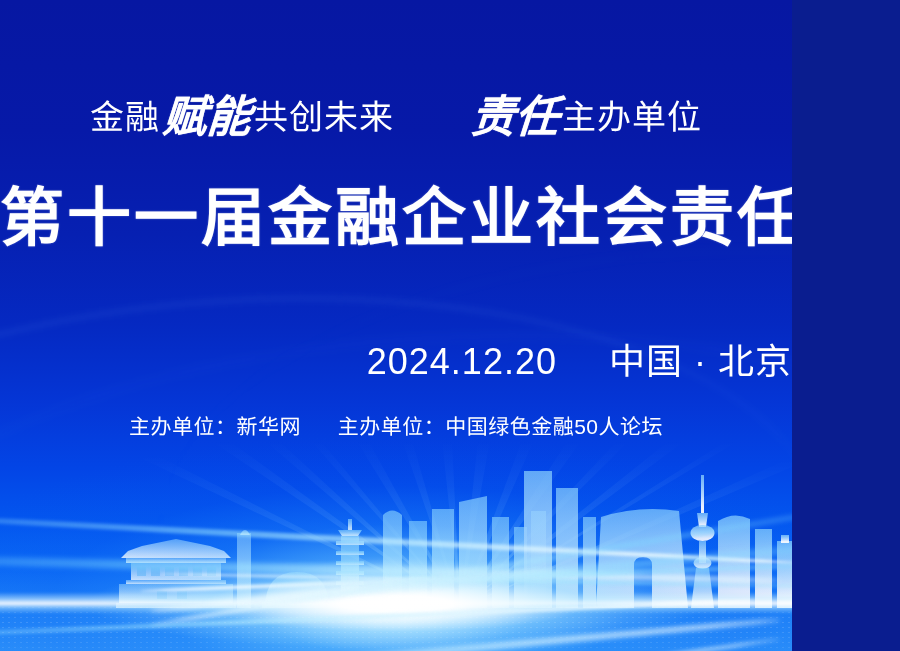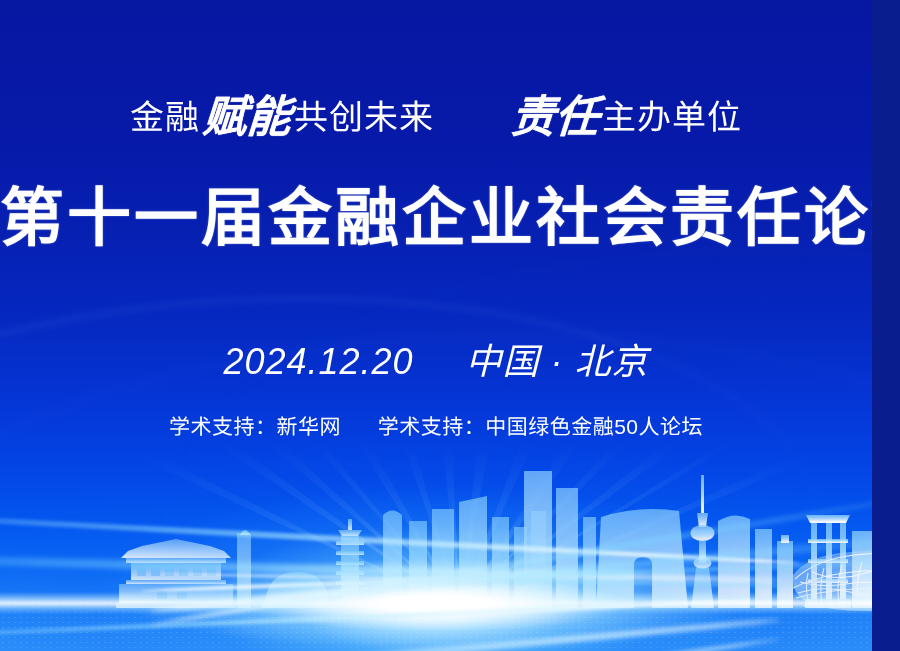--- a/index.html
+++ b/index.html
@@ -2,21 +2,21 @@
 <html lang="zh-CN"><head>
 <meta charset="utf-8">
 <style>
   html, body {
     margin: 0;
     padding: 0;
     background: #0a1d8f;
   }
   #poster {
     position: relative;
-    width: 872px;
+    width: 792px;
     height: 651px;
     overflow: hidden;
     font-family: "Liberation Sans", "DejaVu Sans", sans-serif;
     background: #7f1d1d;
     user-select: none;
   }
 
   
   .bg-base {
     position: absolute;
@@ -226,27 +226,26 @@
     letter-spacing: 3px;
     line-height: 1;
     white-space: nowrap;
     text-shadow: 0 0 2px rgba(255,255,255,0.35);
   }
 
   .date-line {
     position: absolute;
     left: 0; right: 0;
     top: 332px;
-    text-align: center;
+    text-align: right;
     color: #ffffff;
     font-size: 36px;
     font-weight: 400;
     letter-spacing: 1px;
     white-space: nowrap;
-    font-style: italic;
   }
   .date-line .dl-gap { display: inline-block; width: 30px; }
 
   .org-line {
     position: absolute;
     left: 0; right: 0;
     top: 410px;
     text-align: center;
     color: #ffffff;
     font-size: 21px;
@@ -450,18 +449,18 @@
 
   <div class="main-title">第十一届金融企业社会责任论坛</div>
 
   <div class="date-line">
     <span>2024.12.20</span>
     <span class="dl-gap"></span>
     <span>中国 · 北京</span>
   </div>
 
   <div class="org-line">
-    <span>学术支持：新华网</span>
+    <span>主办单位：新华网</span>
     <span class="ol-gap"></span>
-    <span>学术支持：中国绿色金融50人论坛</span>
+    <span>主办单位：中国绿色金融50人论坛</span>
   </div>
 
 </div>
 
 </body></html>

